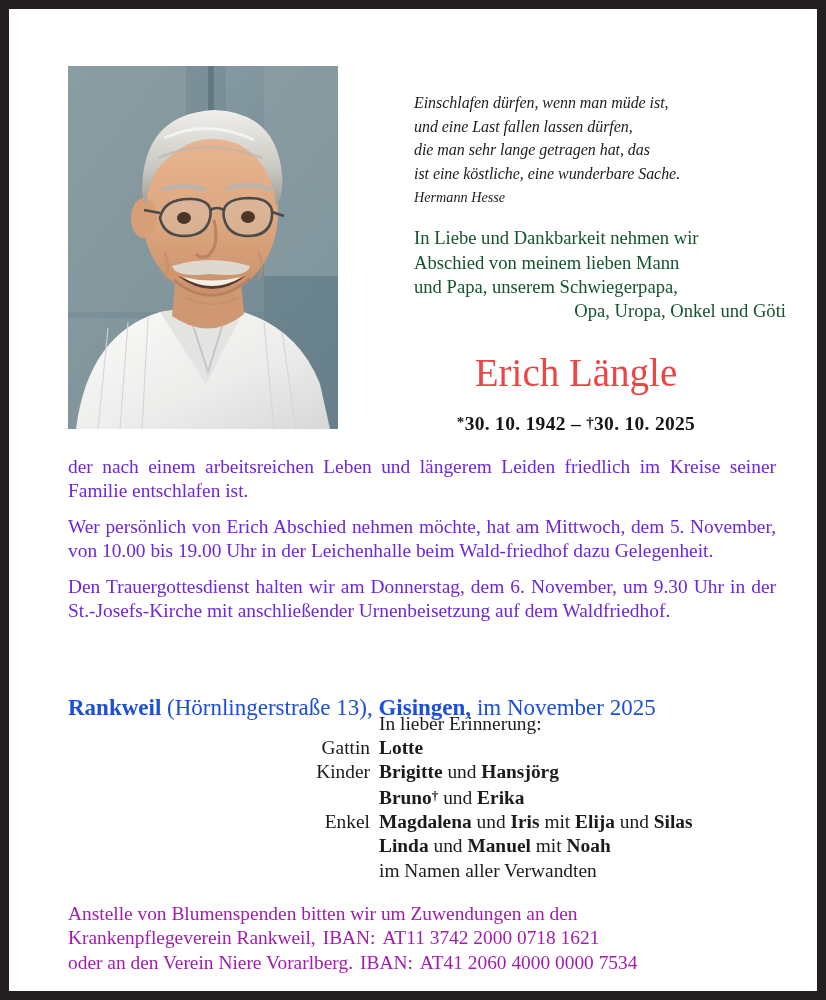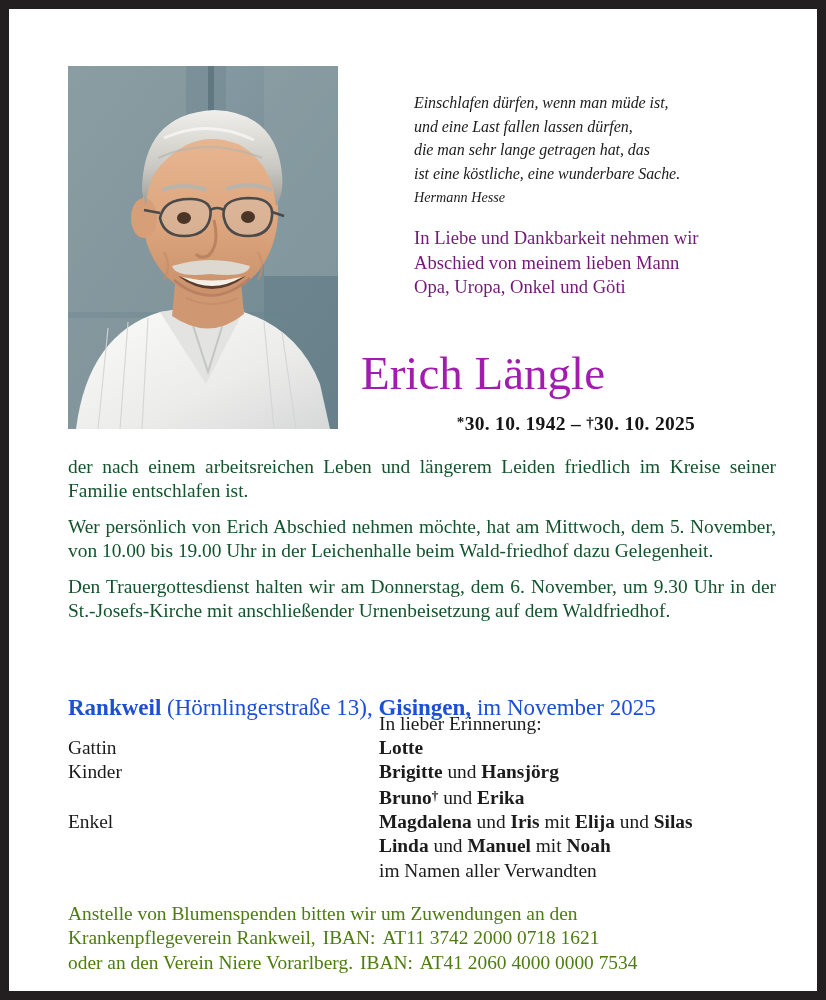--- a/index.html
+++ b/index.html
@@ -70,33 +70,34 @@
     font-style: italic;
     font-size: 14.2px;
     line-height: 17px;
     color: #1b1b1b;
   }
 
   .dedication {
     margin-top: 20px;
     font-size: 18.6px;
     line-height: 24.3px;
-    color: #701a75;
+    color: #14532d;
     text-align: justify;
   }
-  .dedication .last { text-align: left; }
+  .dedication .last { text-align: right; }
 
   .name {
     position: absolute;
     left: 352px;
     top: 338px;
     width: 430px;
-    font-size: 47px;
+    text-align: center;
+    font-size: 39px;
     line-height: 52px;
-    color: #a21caf;
+    color: #ef4444;
     white-space: nowrap;
   }
   .dates {
     position: absolute;
     left: 352px;
     top: 401px;
     width: 430px;
     text-align: center;
     font-size: 19.5px;
     line-height: 24px;
@@ -106,21 +107,21 @@
     white-space: nowrap;
   }
   .dates .sym { font-size: 15px; vertical-align: 3px; }
 
   
   .body-text {
     position: absolute;
     left: 59px;
     top: 446px;
     width: 708px;
-    color: #14532d;
+    color: #6d28d9;
     font-size: 19.4px;
     line-height: 24.4px;
   }
   .body-text p {
     margin: 0 0 11px 0;
     text-align: justify;
   }
   .body-text p .lastline,
   .body-text p.flush { text-align: left; }
   .body-text p:last-child { margin-bottom: 0; }
@@ -147,36 +148,36 @@
     color: #1b1b1b;
   }
   .fam-row {
     display: flex;
     align-items: baseline;
   }
   .fam-label {
     width: 311px;
     padding-right: 9px;
     box-sizing: border-box;
-    text-align: left;
+    text-align: right;
     white-space: nowrap;
   }
   .fam-value { flex: 1; white-space: nowrap; }
   .fam-value b { font-weight: bold; }
   .fam-value .dag { font-size: 13px; vertical-align: 4px; font-weight: bold; }
 
   
   .footer {
     position: absolute;
     left: 59px;
     top: 893px;
     width: 720px;
     font-size: 19.4px;
     line-height: 24.4px;
-    color: #4d7c0f;
+    color: #a21caf;
   }
   .footer div { white-space: nowrap; }
   .footer .iban-gap { display: inline-block; width: 7px; }
 </style>
 </head>
 <body>
 
 <div class="notice">
   <div class="sheet">
 
@@ -268,20 +269,21 @@
           <div>Einschlafen dürfen, wenn man müde ist,</div>
           <div>und eine Last fallen lassen dürfen,</div>
           <div>die man sehr lange getragen hat, das</div>
           <div>ist eine köstliche, eine wunderbare Sache.</div>
         </div>
         <div class="quote-author">Hermann Hesse</div>
 
         <div class="dedication">
           <div>In Liebe und Dankbarkeit nehmen wir</div>
           <div>Abschied von meinem lieben Mann</div>
+          <div>und Papa, unserem Schwiegerpapa,</div>
           <div class="last">Opa, Uropa, Onkel und Göti</div>
         </div>
       </div>
 
       <div class="name">Erich Längle</div>
 
       <div class="dates">
         <span class="sym">*</span><span>30. 10. 1942</span>
         <span>–</span>
         <span class="sym">†</span><span>30. 10. 2025</span>

